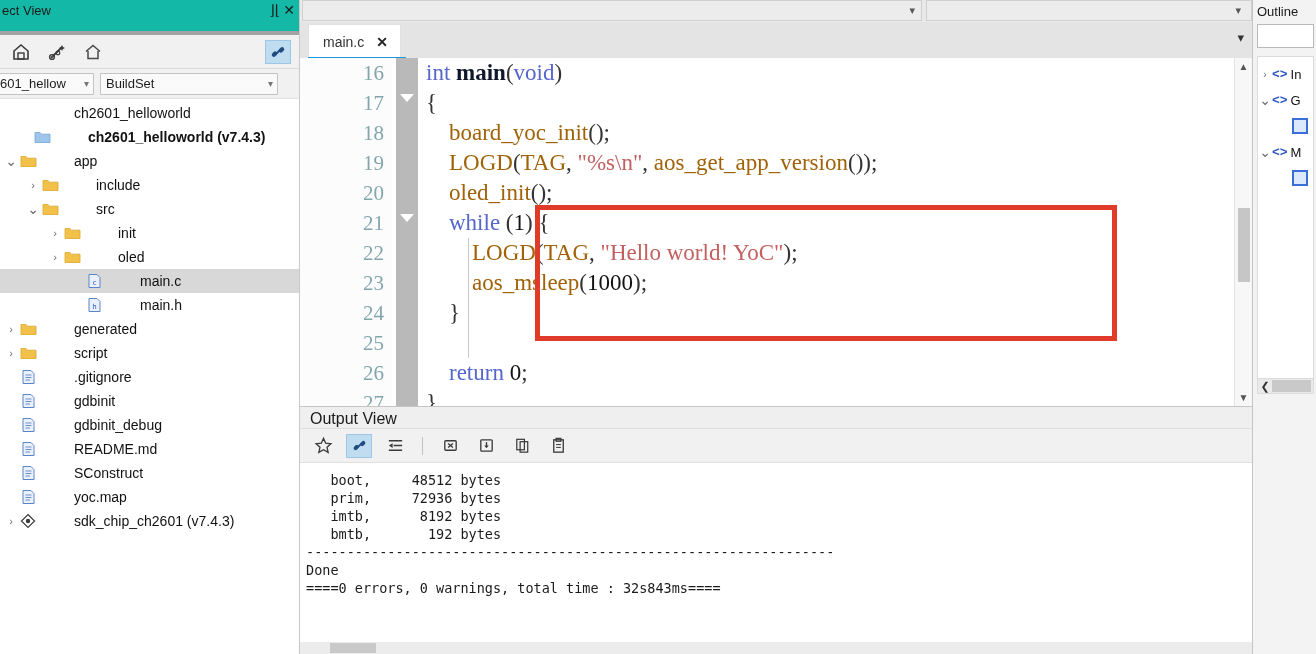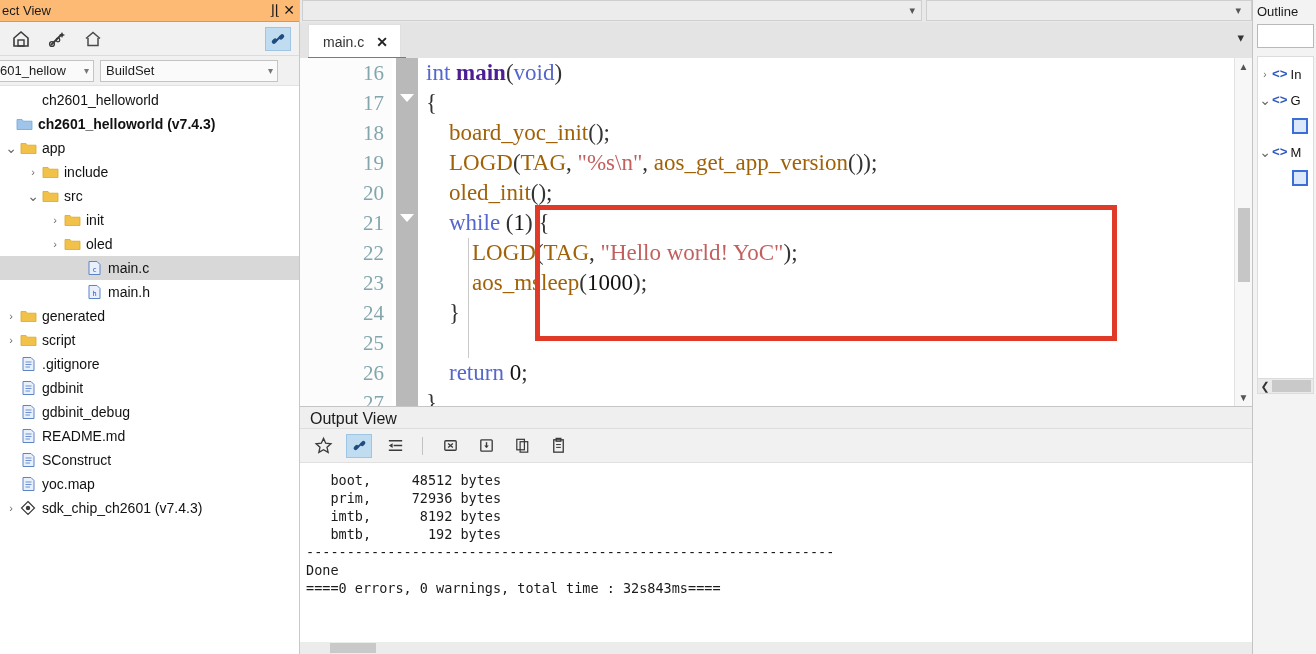--- a/index.html
+++ b/index.html
@@ -10,22 +10,22 @@
     overflow: hidden;
   }
   #app { position: relative; width: 1316px; height: 654px; background: #f0f0f0; }
 
   
   #project-view {
     position: absolute; left: 0; top: 0; width: 300px; height: 654px;
     background: #ffffff; border-right: 1px solid #c8c8c8;
   }
   .pv-title-bar {
-    position: relative; height: 22px; background: #fdba74;
-    border-bottom: 1px solid #a3a3a3;
+    position: relative; height: 35px; background: #14b8a6;
+    border-bottom: 4px solid #a3a3a3;
   }
   .pv-title {
     position: absolute; left: 2px; top: 3px;
     font-size: 13px; color: #1a1a1a;
     white-space: nowrap;
   }
   .pv-dock-btns {
     position: absolute; right: 4px; top: 1px;
     display: flex; gap: 3px; align-items: center;
   }
@@ -61,21 +61,21 @@
   .pv-tree { position: relative; background: #fff; height: 558px; padding-top: 2px; overflow: hidden; }
   .tree-row {
     position: relative; height: 24px; display: flex; align-items: center;
     font-size: 14px; color: #111; white-space: nowrap; cursor: pointer;
   }
   .tree-row.selected { background: #d8d8d8; }
   .tree-row .twisty {
     width: 14px; text-align: center; color: #6b6b6b; font-size: 11px; flex: 0 0 14px;
   }
   .tree-row .ic { flex: 0 0 20px; display: flex; align-items: center; justify-content: center; margin-right: 4px; }
-  .tree-row .lbl { font-size: 14px; }
+  .tree-row .lbl { font-size: 14px; margin-left: 32px; }
   .tree-row .lbl.bold { font-weight: bold; }
 
   
   #editor-area { position: absolute; left: 300px; top: 0; right: 64px; bottom: 0; background: #fff; }
 
   .top-combos { position: relative; height: 22px; background: #e9e9e9; }
   .top-combo-1 {
     position: absolute; left: 2px; top: 0; width: 620px; height: 21px;
     background: #ececec; border: 1px solid #cfcfcf;
     display: flex; align-items: center; justify-content: flex-end; padding-right: 6px; cursor: pointer;
@@ -118,21 +118,21 @@
     width: 0; height: 0; border-left: 7px solid transparent; border-right: 7px solid transparent;
     border-top: 8px solid #ffffff;
   }
   .code-pane {
     position: absolute; left: 118px; top: 0; right: 18px; height: 348px;
     font-family: "Liberation Serif", serif; overflow: hidden;
   }
   .cl { height: 30px; line-height: 30px; font-size: 23px; white-space: pre; padding-left: 8px; }
   .k-kw { color: #5566cc; }
   .k-fn { color: #a16207; }
-  .k-type { color: #4c1d95; font-weight: bold; }
+  .k-type { color: #0f172a; font-weight: bold; }
   .k-str { color: #c35f5f; }
   .k-num { color: #111; }
   .k-pl { color: #333; }
 
   .indent-guide {
     position: absolute; width: 1px; background: #c9c9c9;
   }
 
   .red-box {
     position: absolute; left: 235px; top: 147px; width: 582px; height: 136px;
@@ -229,21 +229,21 @@
         <span class="chev">▾</span>
       </div>
     </div>
 
     <div class="pv-tree" id="tree-container">
         <div class="tree-row" style="padding-left: 4px;">
           <span class="twisty"></span>
           <span class="ic"></span>
           <span class="lbl">ch2601_helloworld</span>
         </div>
-        <div class="tree-row" style="padding-left: 0;">
+        <div class="tree-row" style="padding-left: 18px;">
           <span class="twisty"></span>
           <span class="ic">
             <svg width="17" height="14" viewBox="0 0 17 14">
               <path d="M1 2.5 L6 2.5 L7.4 4.2 L16 4.2 L16 12.5 L1 12.5 Z" fill="#9fc6ea" stroke="#6fa5d4" stroke-width="0.8"></path>
             </svg>
           </span>
           <span class="lbl bold">ch2601_helloworld (v7.4.3)</span>
         </div>
         <div class="tree-row" style="padding-left: 4px;">
           <span class="twisty" style="font-size: 14px; line-height: 8px;">⌄</span>

